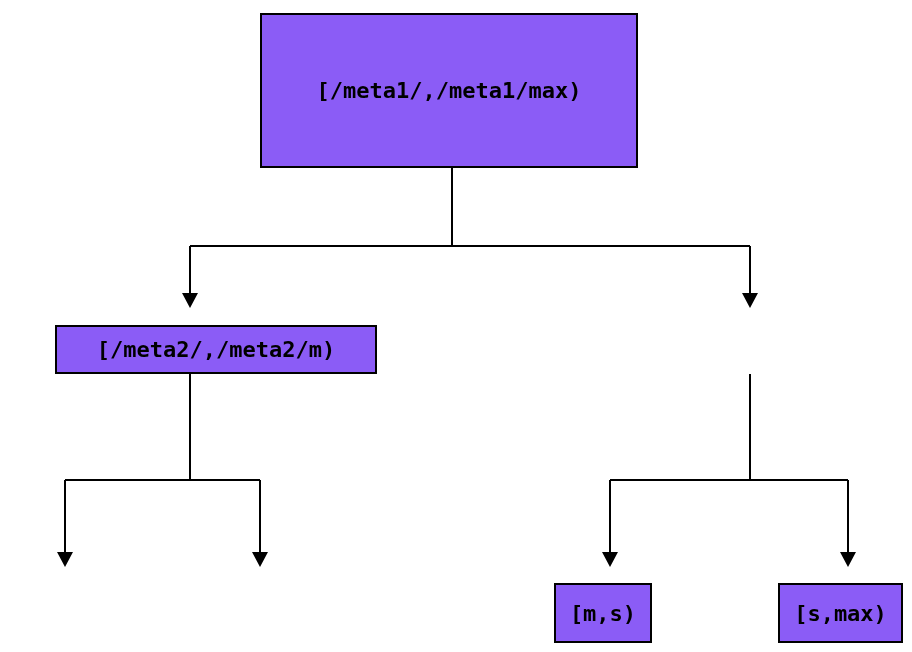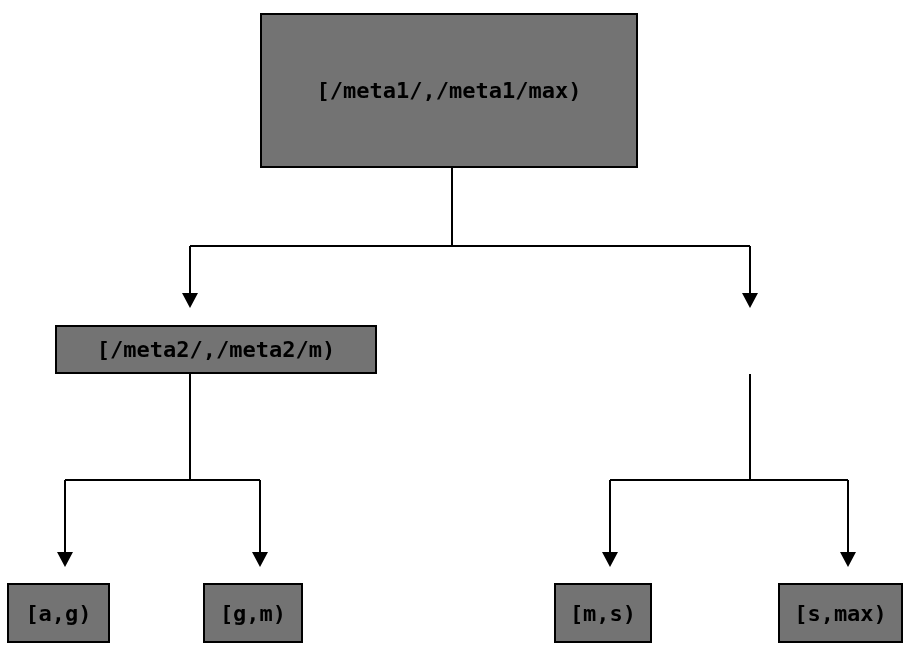--- a/index.html
+++ b/index.html
@@ -19,21 +19,21 @@
     position: absolute;
     left: 0;
     top: 0;
     width: 912px;
     height: 652px;
   }
   .node {
     position: absolute;
     box-sizing: border-box;
     border: 2px solid #000000;
-    background: #737373;
+    background: #8b5cf6;
     color: #000000;
     display: flex;
     align-items: center;
     justify-content: center;
     font-size: 22px;
     font-weight: bold;
     white-space: nowrap;
   }
   .node-root   { left: 260px; top: 13px;  width: 378px; height: 155px; }
   .node-l1-left  { left: 22px;  top: 325px; width: 322px; height: 49px; margin-left: 33px; }
@@ -74,27 +74,21 @@
 
   <div class="node node-root">
     <span>[/meta1/,/meta1/max)</span>
   </div>
 
   <div class="node node-l1-left">
     <span>[/meta2/,/meta2/m)</span>
   </div>
 
 
-  <div class="node node-leaf-ag">
-    <span>[a,g)</span>
-  </div>
 
-  <div class="node node-leaf-gm">
-    <span>[g,m)</span>
-  </div>
 
   <div class="node node-leaf-smax">
     <span>[s,max)</span>
   </div>
 
   <div class="node node-leaf-ms">
     <span>[m,s)</span>
   </div>
 
 </div>

